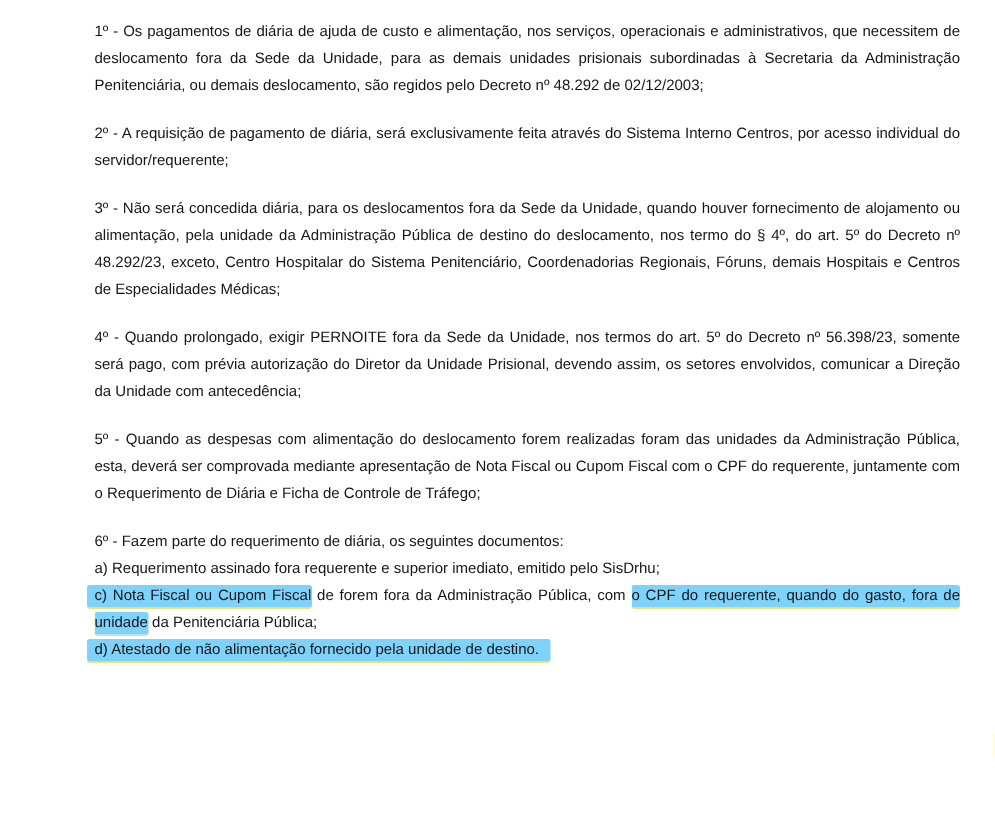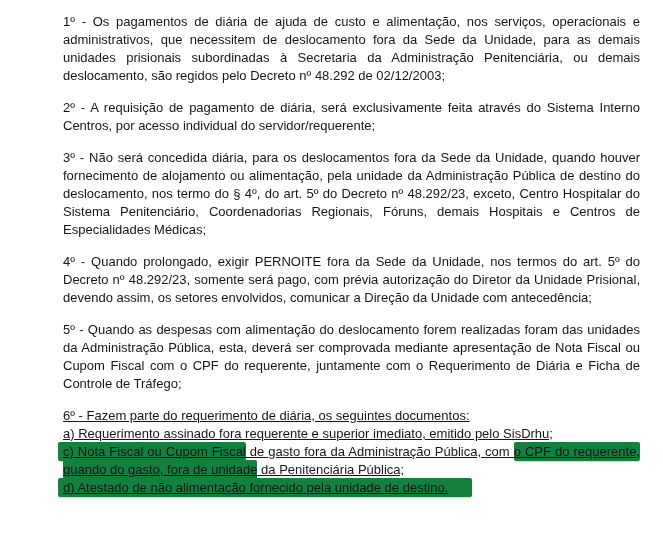--- a/index.html
+++ b/index.html
@@ -3,40 +3,40 @@
 <meta charset="utf-8">
 <style>
   * { margin: 0; padding: 0; box-sizing: border-box; }
   html, body { background: #ffffff; }
   .page {
     position: relative;
     width: 663px;
     height: 549px;
     background: #ffffff;
     font-family: "Liberation Sans", sans-serif;
-    font-size: 13px;
+    font-size: 10px;
     line-height: 18px;
     color: #161616;
     padding: 13px 23px 0 63px;
     overflow: hidden;
     text-align: justify;
   }
   p.para { margin: 0 0 14px 0; }
-  p.line { margin: 0; text-decoration: underline; }
+  p.line { margin: 0; }
   .hl {
-    background: #15803d;
+    background: #7dd3fc;
     padding-top: 2px;
     padding-bottom: 2px;
     border-radius: 2px;
     box-decoration-break: clone;
     -webkit-box-decoration-break: clone;
     box-shadow: 0 1px 0 rgba(232, 203, 0, 0.55);
   }
   .hl-start { padding-left: 5px; margin-left: -5px; }
-  .hl-extend { padding-right: 24px; margin-right: -24px; }
+  .hl-extend { padding-right: 8px; margin-right: -24px; }
   .marker-stroke {
     position: absolute;
     background: #f7e600;
     z-index: -1;
   }
   .stroke-tail {
     top: 485px;
     right: -6px;
     width: 100px;
     height: 16px;
@@ -56,31 +56,31 @@
 <body>
 
 <div class="page">
 
   <p class="para">1º - Os pagamentos de diária de ajuda de custo e alimentação, nos serviços, operacionais e administrativos, que necessitem de deslocamento fora da Sede da Unidade, para as demais unidades prisionais subordinadas à Secretaria da Administração Penitenciária, ou demais deslocamento, são regidos pelo Decreto nº 48.292 de 02/12/2003;</p>
 
   <p class="para">2º - A requisição de pagamento de diária, será exclusivamente feita através do Sistema Interno Centros, por acesso individual do servidor/requerente;</p>
 
   <p class="para">3º - Não será concedida diária, para os deslocamentos fora da Sede da Unidade, quando houver fornecimento de alojamento ou alimentação, pela unidade da Administração Pública de destino do deslocamento, nos termo do § 4º, do art. 5º do Decreto nº 48.292/23, exceto, Centro Hospitalar do Sistema Penitenciário, Coordenadorias Regionais, Fóruns, demais Hospitais e Centros de Especialidades Médicas;</p>
 
-  <p class="para">4º - Quando prolongado, exigir PERNOITE fora da Sede da Unidade, nos termos do art. 5º do Decreto nº 48.292/23, somente será pago, com prévia autorização do Diretor da Unidade Prisional, devendo assim, os setores envolvidos, comunicar a Direção da Unidade com antecedência;</p>
+  <p class="para">4º - Quando prolongado, exigir PERNOITE fora da Sede da Unidade, nos termos do art. 5º do Decreto nº 56.398/23, somente será pago, com prévia autorização do Diretor da Unidade Prisional, devendo assim, os setores envolvidos, comunicar a Direção da Unidade com antecedência;</p>
 
   <p class="para">5º - Quando as despesas com alimentação do deslocamento forem realizadas foram das unidades da Administração Pública, esta, deverá ser comprovada mediante apresentação de Nota Fiscal ou Cupom Fiscal com o CPF do requerente, juntamente com o Requerimento de Diária e Ficha de Controle de Tráfego;</p>
 
   <p class="line">6º - Fazem parte do requerimento de diária, os seguintes documentos:</p>
 
   <p class="line">a) Requerimento assinado fora requerente e superior imediato, emitido pelo SisDrhu;</p>
 
 
   <p class="line">
-    <span class="hl hl-start">c) Nota Fiscal ou Cupom Fiscal</span><span> de gasto fora da Administração Pública, com </span><span class="hl">o CPF do requerente, quando do gasto, fora de unidade</span><span> da Penitenciária Pública;</span>
+    <span class="hl hl-start">c) Nota Fiscal ou Cupom Fiscal</span><span> de forem fora da Administração Pública, com </span><span class="hl">o CPF do requerente, quando do gasto, fora de unidade</span><span> da Penitenciária Pública;</span>
   </p>
 
   <p class="line">
     <span class="hl hl-start hl-extend">d) Atestado de não alimentação fornecido pela unidade de destino.</span>
   </p>
 
   <div class="marker-stroke stroke-tail"></div>
   <div class="marker-stroke stroke-swoosh"></div>
 
 </div>

